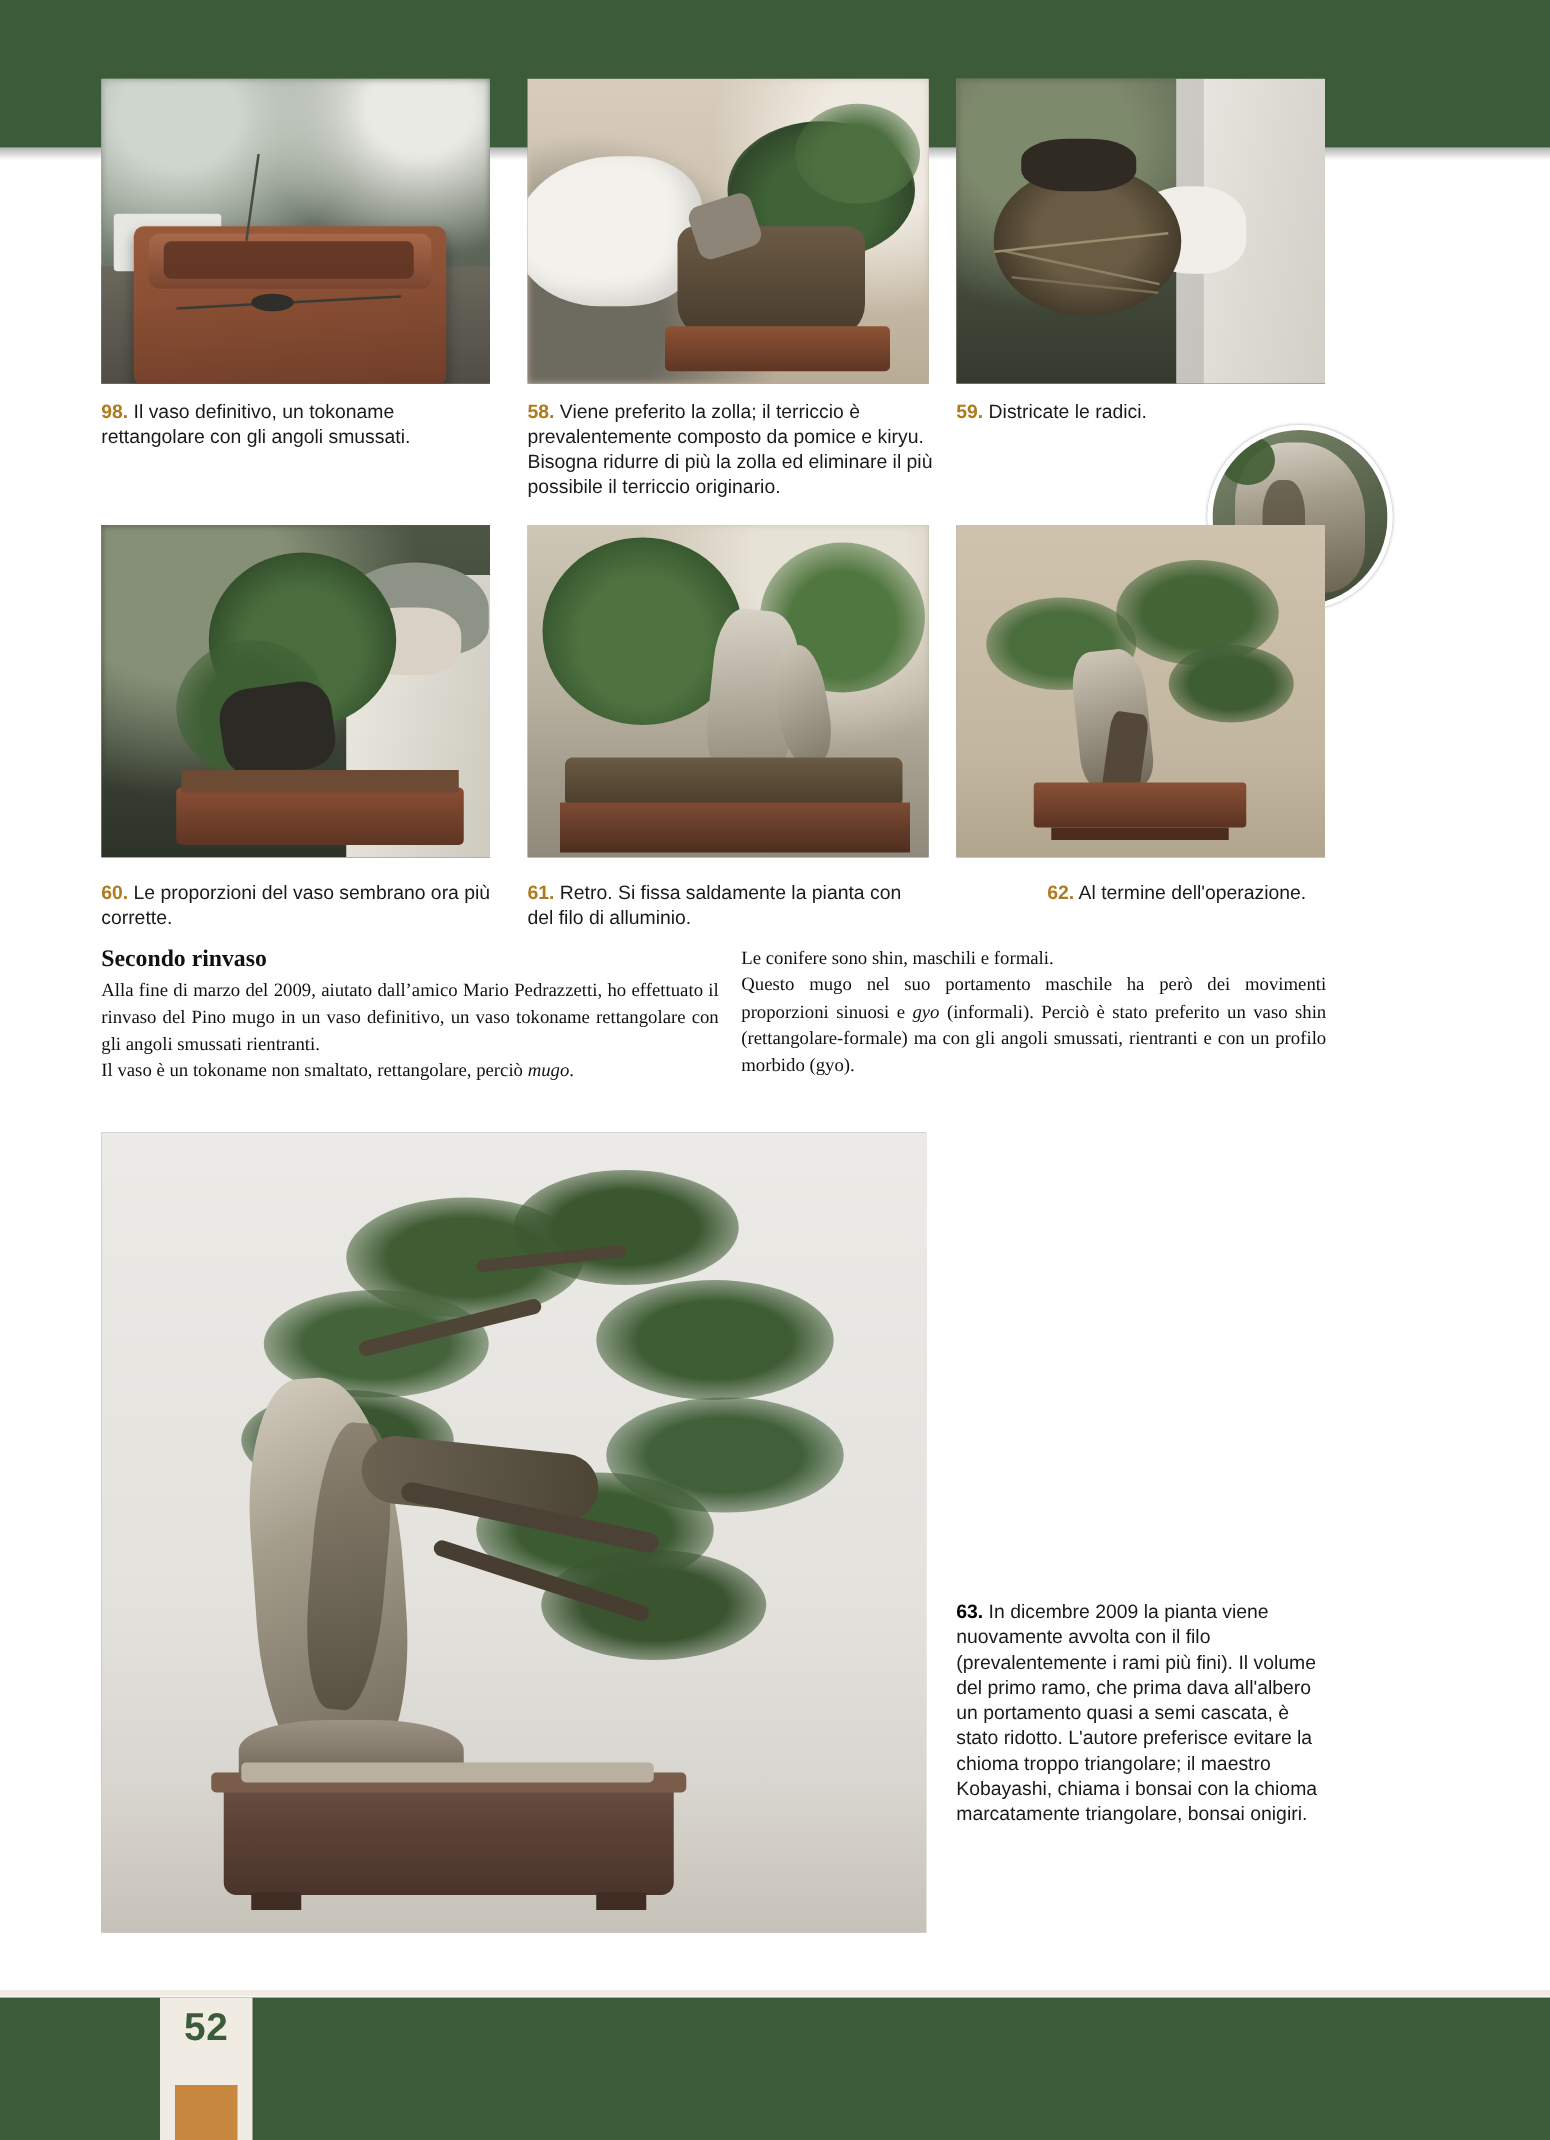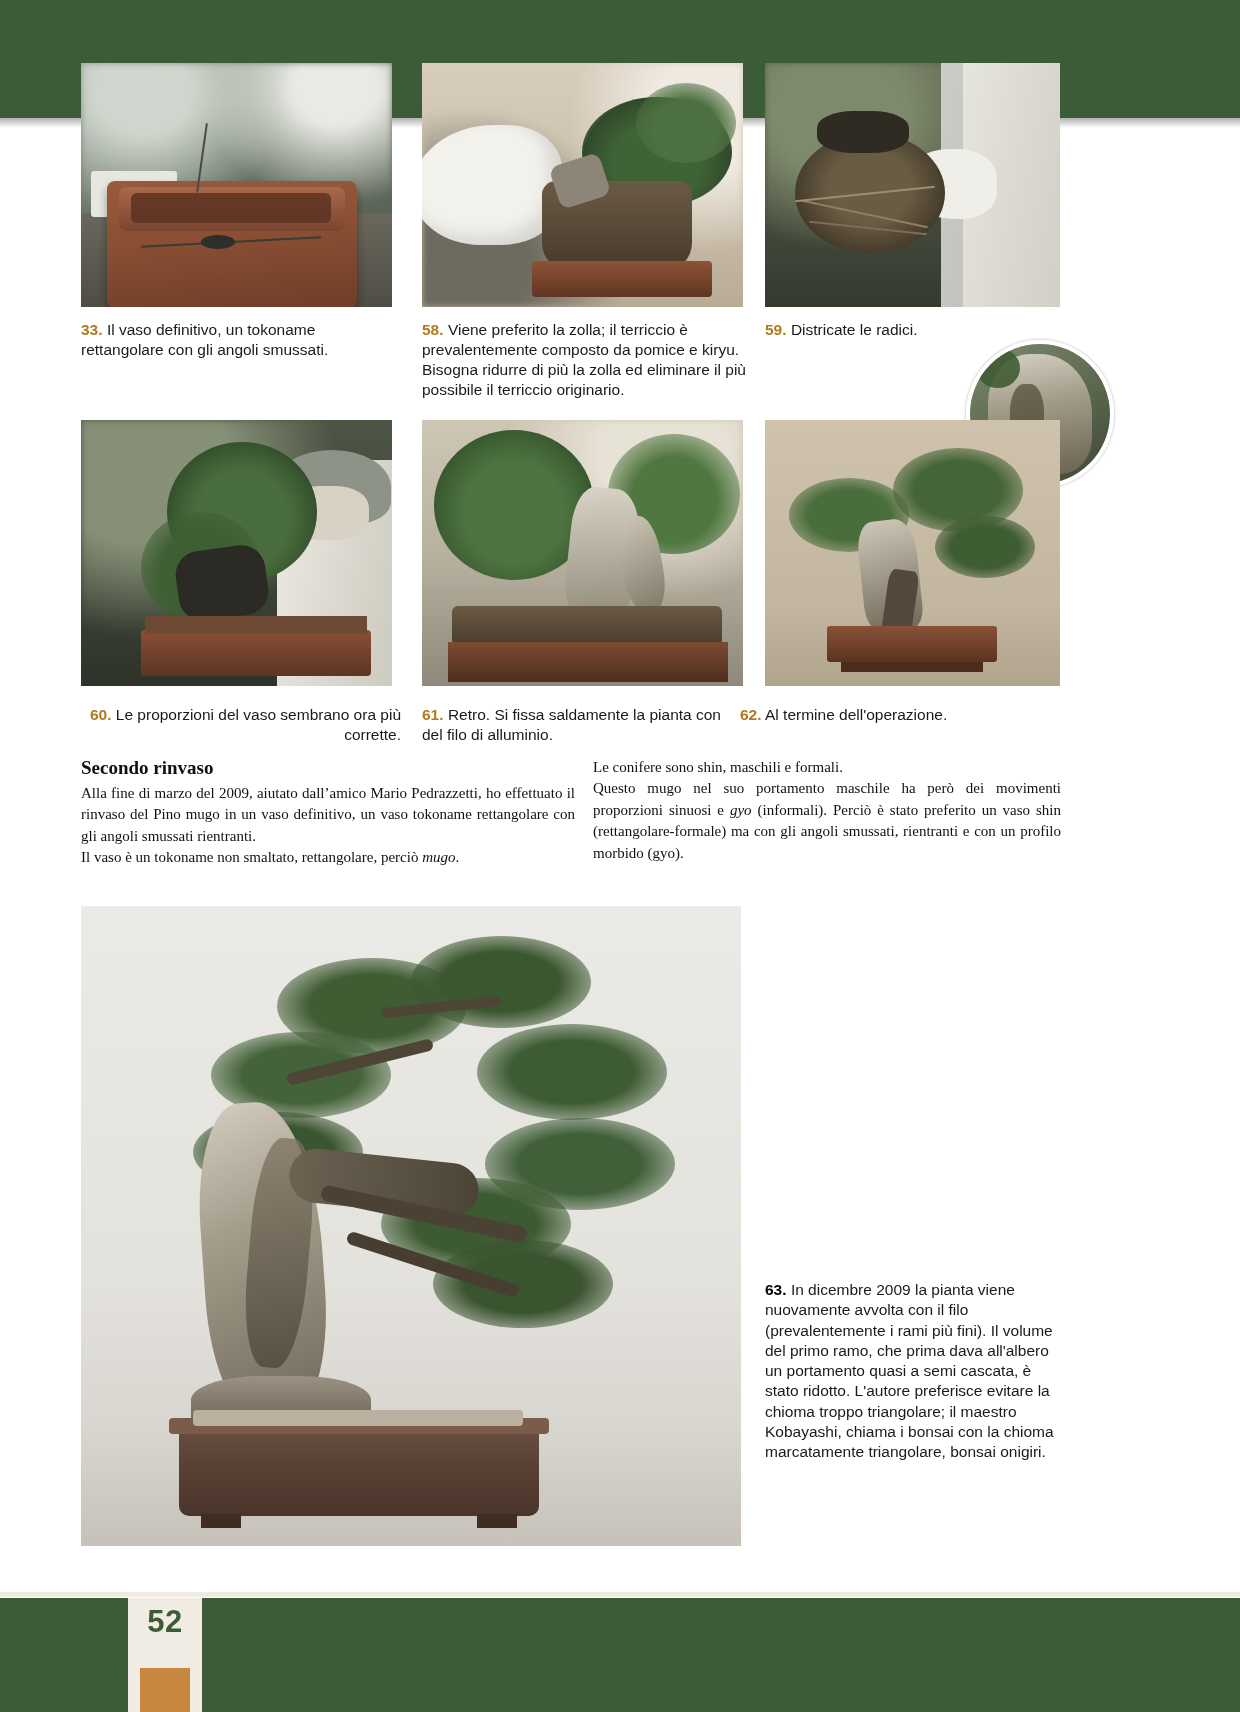--- a/index.html
+++ b/index.html
@@ -140,21 +140,21 @@
               background:linear-gradient(175deg,#9a5a3c 0%,#8a4f34 42%,#6e3d28 100%);
               border-radius:8px 8px 12px 12px;box-shadow:0 6px 10px rgba(0,0,0,.35);"></div>
   <div style="position:absolute;left:38px;top:124px;width:226px;height:44px;background:linear-gradient(180deg,#a9694a,#7a4530);border-radius:8px;"></div>
   <div style="position:absolute;left:50px;top:130px;width:200px;height:30px;background:#5d3322;border-radius:6px;opacity:.85;"></div>
 
   <div style="position:absolute;left:120px;top:60px;width:2px;height:70px;background:#4a4a44;transform:rotate(8deg);"></div>
   <div style="position:absolute;left:60px;top:178px;width:180px;height:2px;background:#3b3b36;transform:rotate(-3deg);"></div>
   <div style="position:absolute;left:120px;top:172px;width:34px;height:14px;background:#2e2e2a;border-radius:50%;"></div>
 </div>
 <div class="cap" style="left:81px; top:320px; width:315px;">
-  <b>33.</b>
+  <b>98.</b>
   <span>Il vaso definitivo, un tokoname rettangolare con gli angoli smussati.</span>
 </div>
 
 <div class="photo" style="left:422px; top:63px; width:321px; height:244px;">
   <div class="g-bg" style="background:linear-gradient(180deg,#d8cdbd 0%,#c9bda9 60%,#b9ac97 100%);"></div>
   <div class="g-bg blur" style="background:radial-gradient(circle at 88% 22%,#efeae1 0 16%,rgba(0,0,0,0) 40%), radial-gradient(circle at 15% 82%,#6d6a5f 0 18%,rgba(0,0,0,0) 46%);"></div>
 
   <div style="position:absolute;left:-10px;top:62px;width:150px;height:120px;background:#f2f1ec;border-radius:60% 40% 44% 50%;box-shadow:inset -12px -8px 18px rgba(0,0,0,.12);"></div>
 
   <div style="position:absolute;left:160px;top:34px;width:150px;height:110px;background:radial-gradient(ellipse at 50% 60%,#3f6236 0 42%,#31492b 70%,rgba(49,73,43,0) 100%);border-radius:50%;"></div>
@@ -207,21 +207,21 @@
   <div style="position:absolute;left:206px;top:66px;width:82px;height:54px;background:#d9d2c4;border-radius:40%;"></div>
 
   <div style="position:absolute;left:86px;top:22px;width:150px;height:140px;background:radial-gradient(ellipse at 50% 55%,#4a6d3d 0 44%,#2f4a29 78%,rgba(47,74,41,0) 100%);border-radius:50%;"></div>
   <div style="position:absolute;left:60px;top:92px;width:120px;height:110px;background:radial-gradient(ellipse at 50% 55%,#3d5f33 0 46%,rgba(61,95,51,0) 100%);border-radius:50%;"></div>
 
   <div style="position:absolute;left:96px;top:128px;width:90px;height:70px;background:#2b2a24;border-radius:24px;transform:rotate(-8deg);"></div>
 
   <div style="position:absolute;left:60px;top:210px;width:230px;height:46px;background:linear-gradient(180deg,#8a4f35,#5c3523);border-radius:4px;"></div>
   <div style="position:absolute;left:64px;top:196px;width:222px;height:18px;background:#6c4a33;"></div>
 </div>
-<div class="cap" style="left:81px; top:705px; width:320px;text-align:right;">
+<div class="cap" style="left:81px; top:705px; width:320px;">
   <b>60.</b>
   <span>Le proporzioni del vaso sembrano ora più corrette.</span>
 </div>
 
 <div class="photo" style="left:422px; top:420px; width:321px; height:266px;">
   <div class="g-bg" style="background:linear-gradient(180deg,#cfc7b6 0%,#b9b1a0 50%,#8e897a 100%);"></div>
   <div class="g-bg blur" style="background:radial-gradient(ellipse at 75% 12%,#e7e2d6 0 18%,rgba(0,0,0,0) 45%);"></div>
 
   <div style="position:absolute;left:12px;top:10px;width:160px;height:150px;background:radial-gradient(ellipse at 50% 55%,#4e7340 0 44%,#32512b 80%,rgba(50,81,43,0) 100%);border-radius:50%;"></div>
   <div style="position:absolute;left:186px;top:14px;width:132px;height:120px;background:radial-gradient(ellipse at 50% 55%,#517741 0 46%,rgba(81,119,65,0) 100%);border-radius:50%;"></div>
@@ -243,21 +243,21 @@
   <div style="position:absolute;left:24px;top:58px;width:120px;height:74px;background:radial-gradient(ellipse at 50% 50%,#4a6d3c 0 48%,rgba(74,109,60,0) 100%);border-radius:50%;"></div>
   <div style="position:absolute;left:128px;top:28px;width:130px;height:84px;background:radial-gradient(ellipse at 50% 50%,#456537 0 48%,rgba(69,101,55,0) 100%);border-radius:50%;"></div>
   <div style="position:absolute;left:170px;top:96px;width:100px;height:62px;background:radial-gradient(ellipse at 50% 50%,#3f5d33 0 48%,rgba(63,93,51,0) 100%);border-radius:50%;"></div>
 
   <div style="position:absolute;left:96px;top:100px;width:58px;height:110px;background:linear-gradient(170deg,#cfc8b8,#6f6757);border-radius:28% 34% 20% 24%;transform:rotate(-6deg);"></div>
   <div style="position:absolute;left:120px;top:150px;width:30px;height:70px;background:#54483a;border-radius:20%;transform:rotate(8deg);"></div>
 
   <div style="position:absolute;left:62px;top:206px;width:170px;height:36px;background:linear-gradient(180deg,#8a5036,#5b3322);border-radius:3px;"></div>
   <div style="position:absolute;left:76px;top:242px;width:142px;height:10px;background:#4b2c1d;"></div>
 </div>
-<div class="cap" style="left:740px; top:705px; width:280px;">
+<div class="cap" style="left:765px; top:705px; width:280px;text-align:right;">
   <b>62.</b>
   <span>Al termine dell'operazione.</span>
 </div>
 
 <div class="sub-head" style="left:81px; top:757px; width:520px;">Secondo rinvaso</div>
 
 <div class="col-text" style="left:81px; top:783px; width:494px;">
   <span>Alla fine di marzo del 2009, aiutato dall’amico Mario Pedrazzetti, ho effettuato il rinvaso del Pino mugo in un vaso definitivo, un vaso tokoname rettangolare con gli angoli smussati rientranti.</span><br>
   <span>Il vaso è un tokoname non smaltato, rettangolare, perciò </span><i>mugo</i><span>.</span>
 </div>

